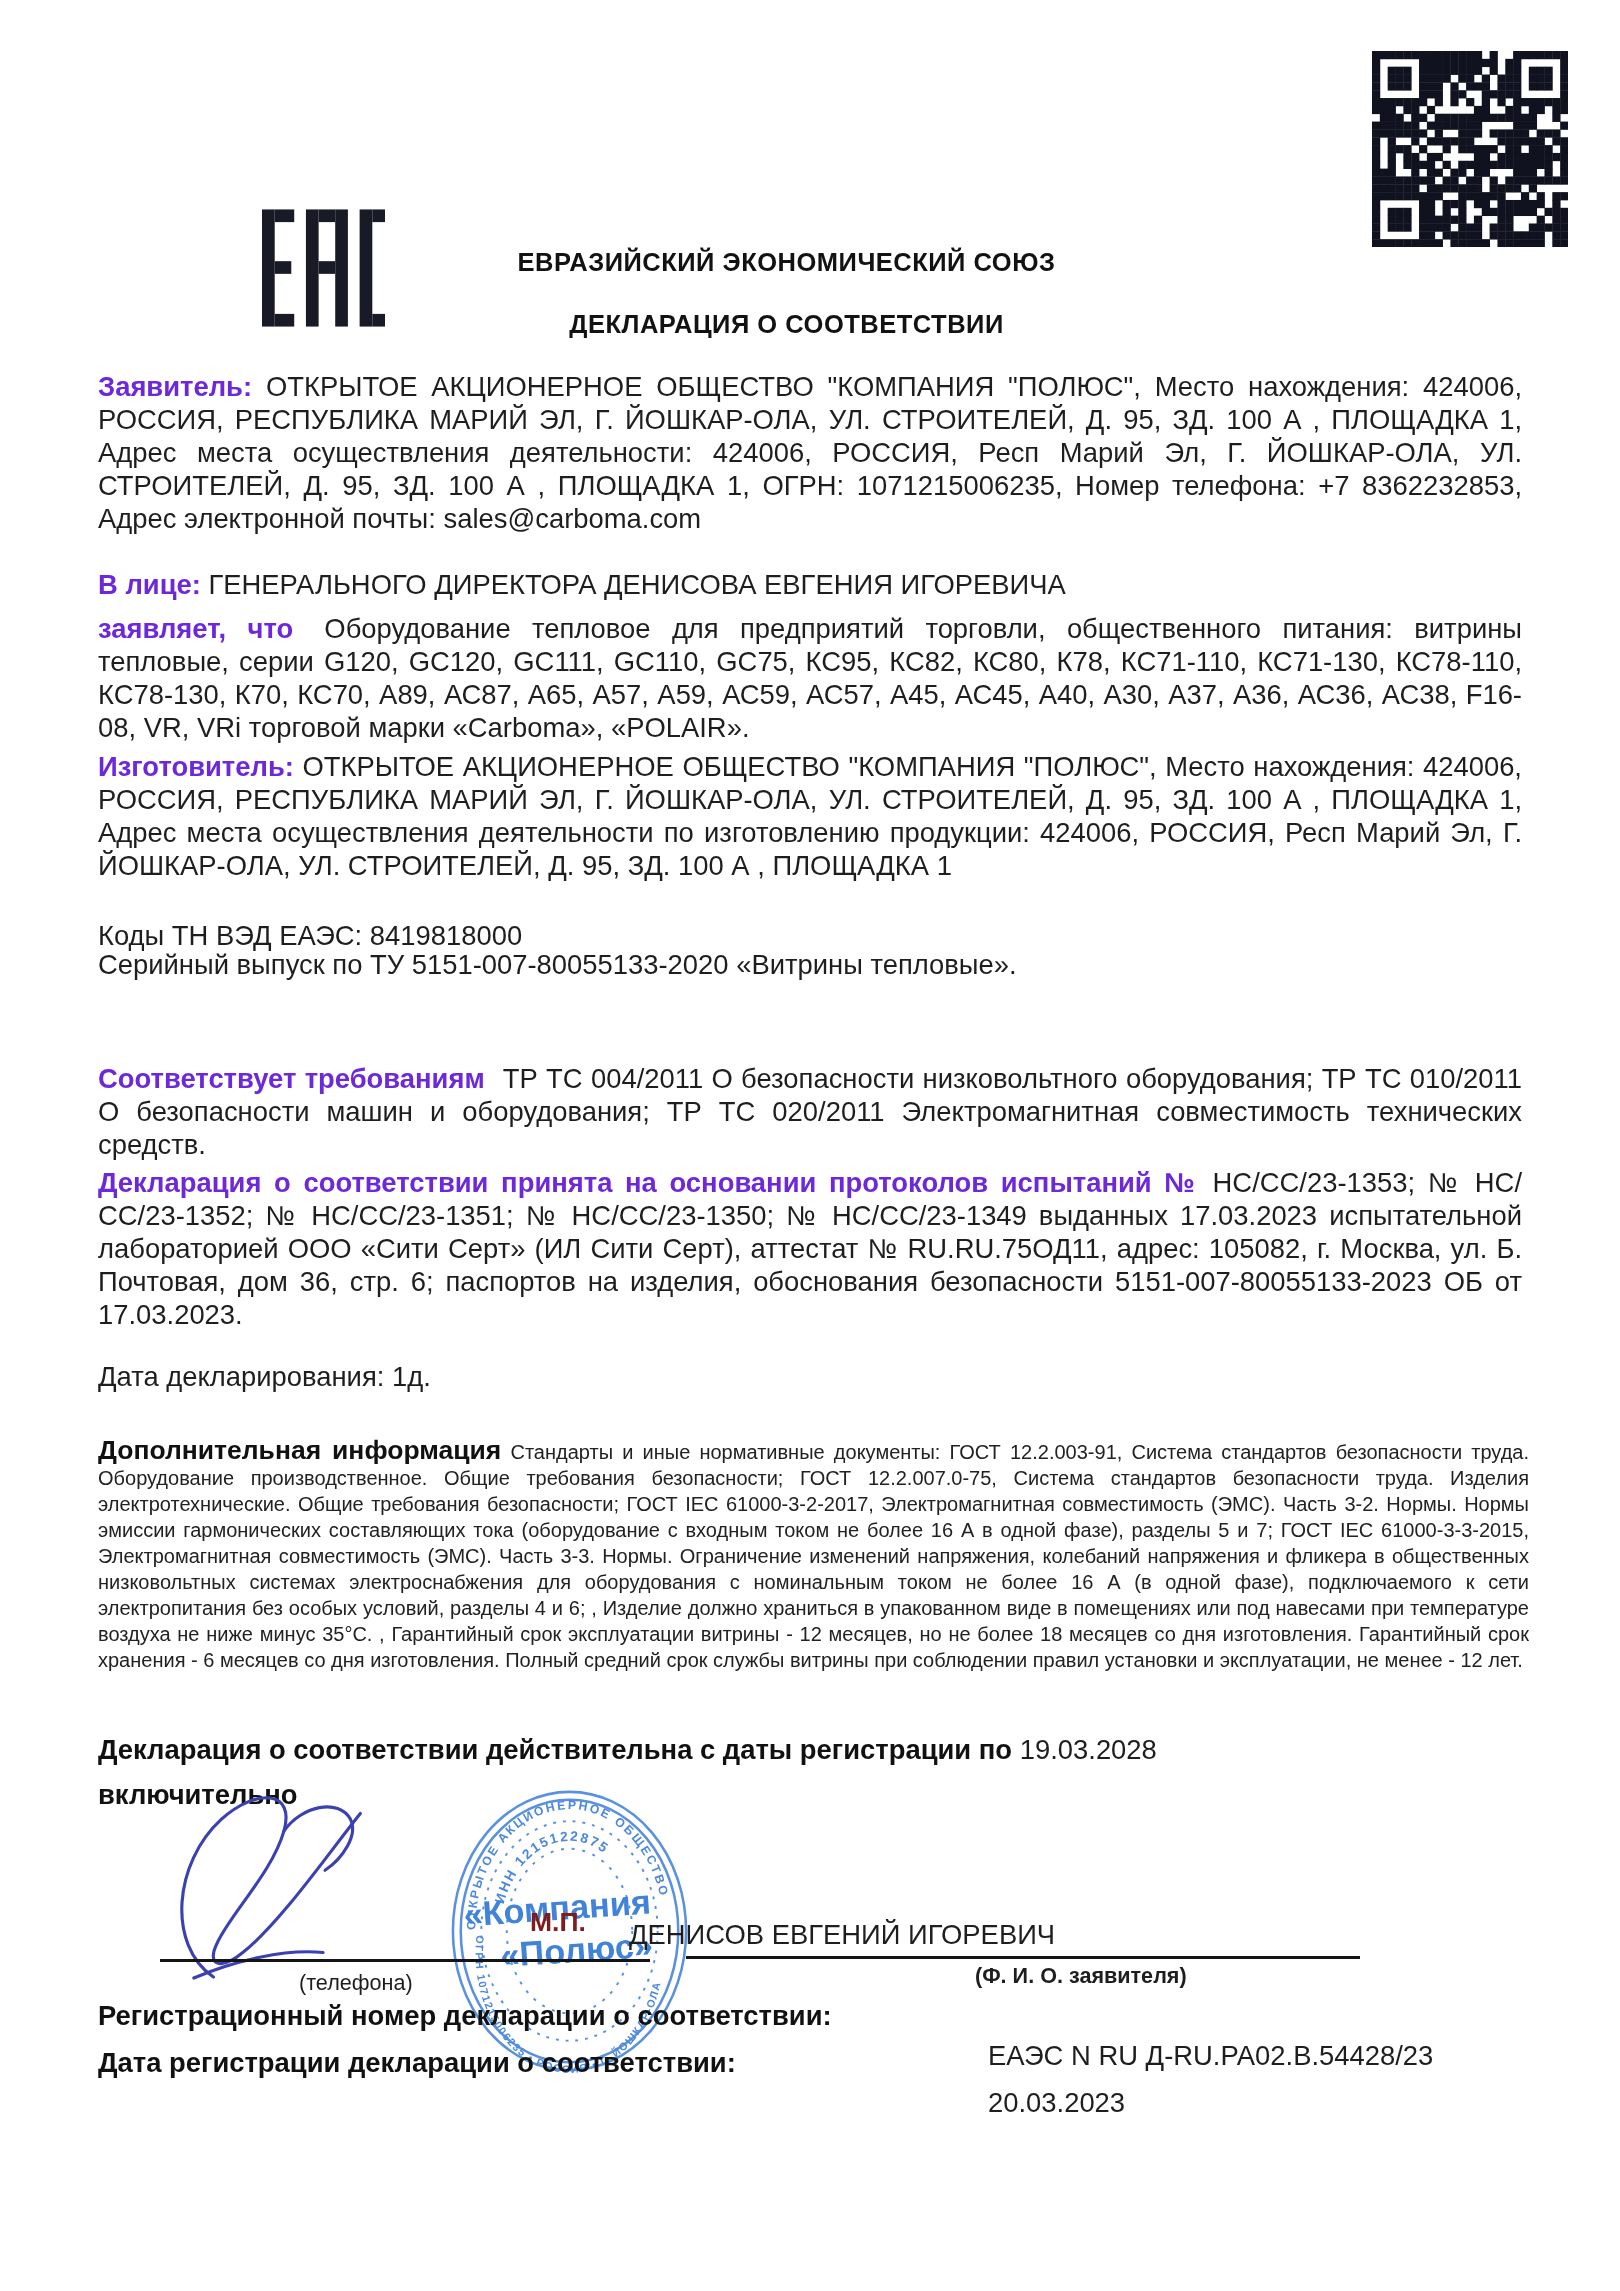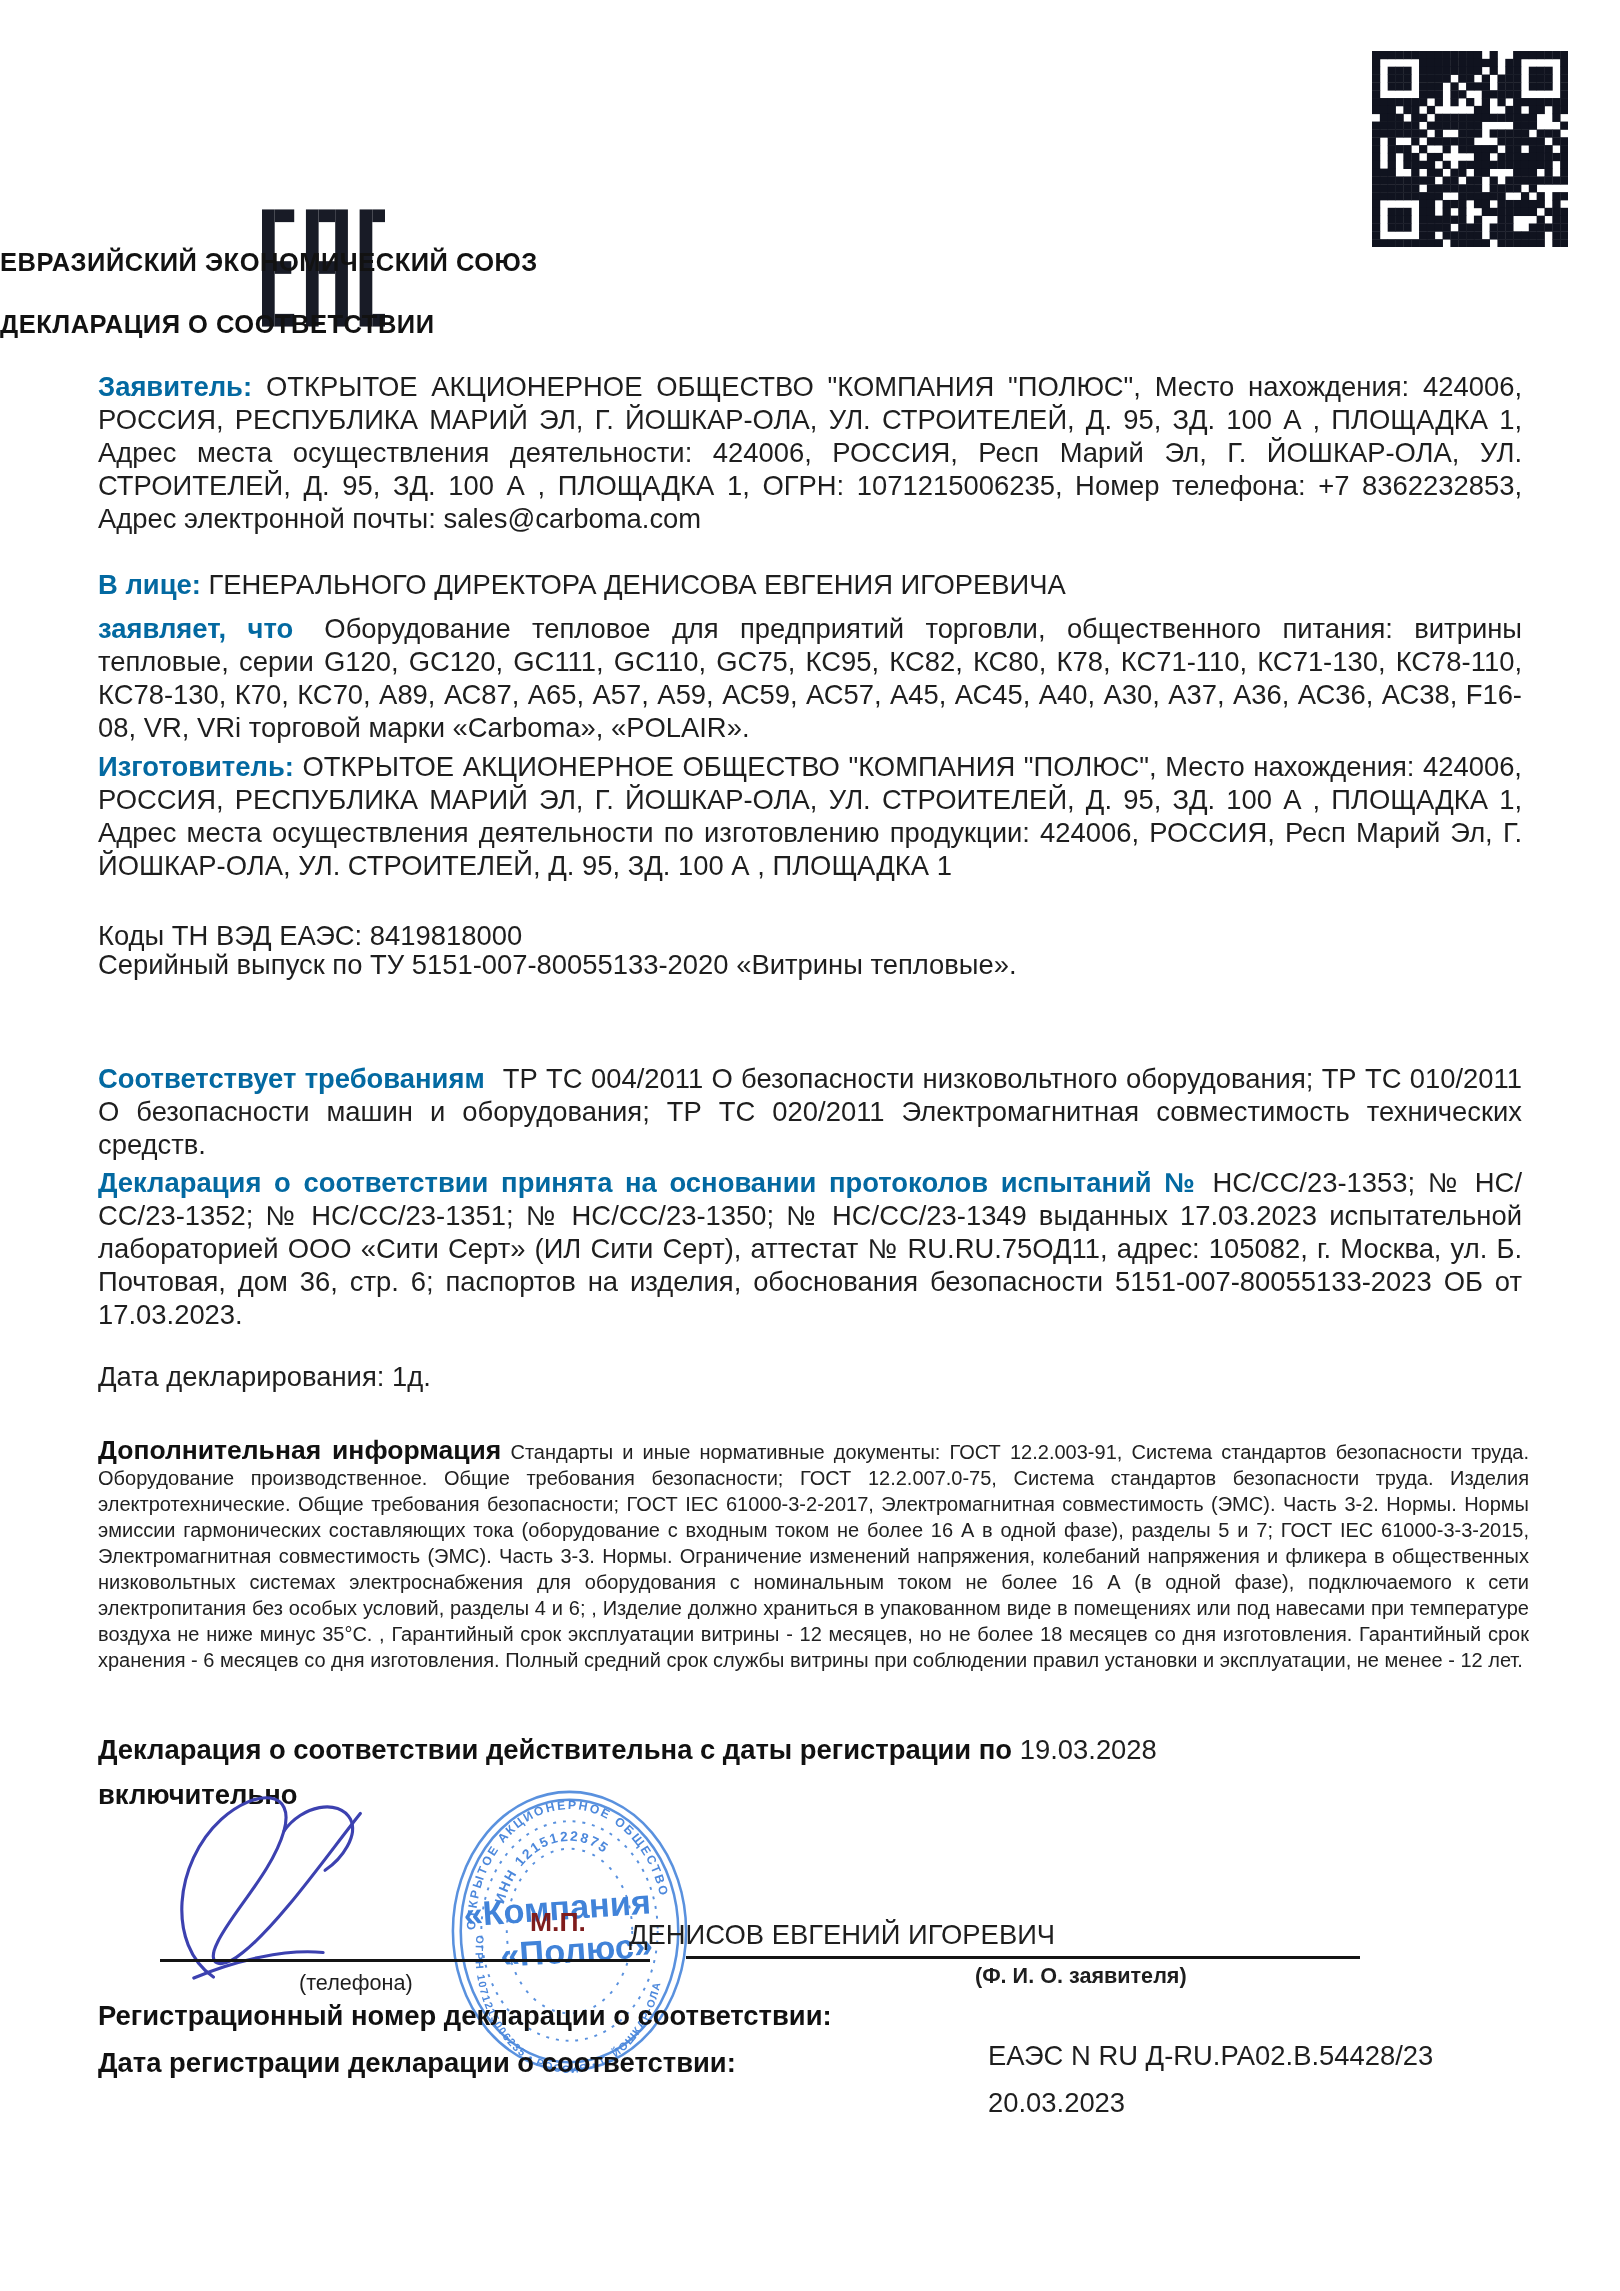--- a/index.html
+++ b/index.html
@@ -2,25 +2,25 @@
 <html><head>
 <meta charset="utf-8">
 <style>
   html,body{margin:0;padding:0;}
   body{
     width:1620px;height:2292px;position:relative;background:#ffffff;
     font-family:"Liberation Sans",sans-serif;color:#1b1b1b;overflow:hidden;
   }
   .abs{position:absolute;}
   .para{font-size:27.4px;line-height:33px;text-align:justify;left:98px;width:1424px;color:#1e1e1e;}
-  .para b{color:#0369a1;}
+  .para b{color:#6d28d9;}
   .lbl-gap{display:inline-block;width:9.8px;}
   .small-para{font-size:20px;line-height:26px;text-align:justify;left:98px;width:1431px;color:#222;}
   .small-para b{font-size:26.5px;color:#111;}
-  .title{left:0;width:1573px;text-align:left;font-weight:bold;font-size:25.5px;color:#121212;letter-spacing:0.5px;}
+  .title{left:0;width:1573px;text-align:center;font-weight:bold;font-size:25.5px;color:#121212;letter-spacing:0.5px;}
   .rule{background:#141414;height:2.9px;}
   .cap{font-size:21.6px;color:#1e1e1e;}
   .regrow-label{left:98px;font-size:27.4px;font-weight:bold;color:#111;}
   .regrow-value{left:988px;font-size:27.4px;color:#1e1e1e;margin-top:40px;}
   .valblock{left:98px;width:1424px;font-size:27.4px;font-weight:bold;line-height:45px;color:#111;}
   .valblock .dt{font-weight:normal;color:#1e1e1e;}
   svg{display:block;}
 </style>
 </head>
 <body>

